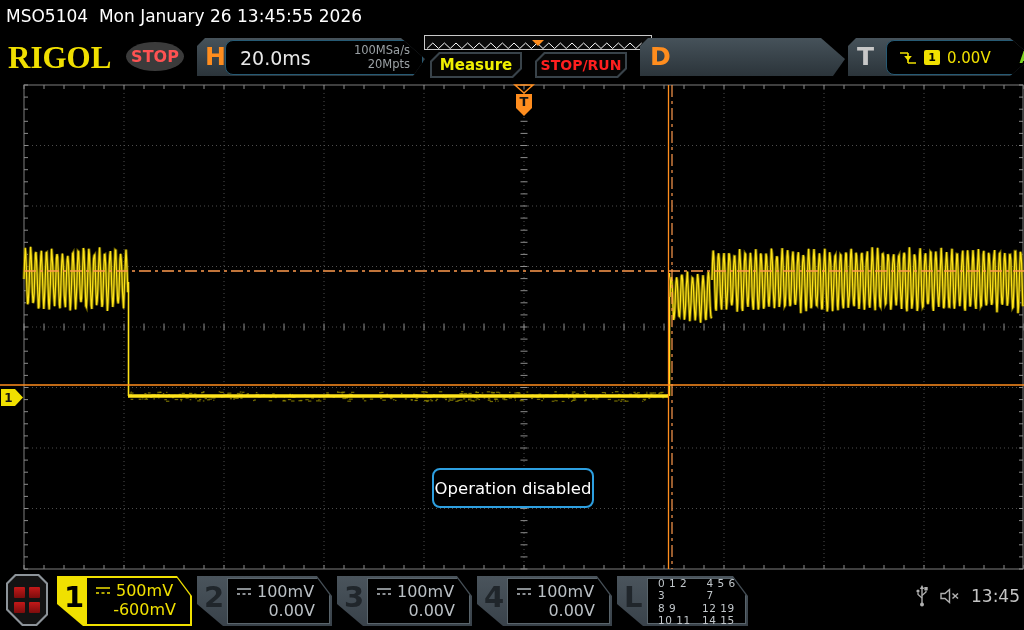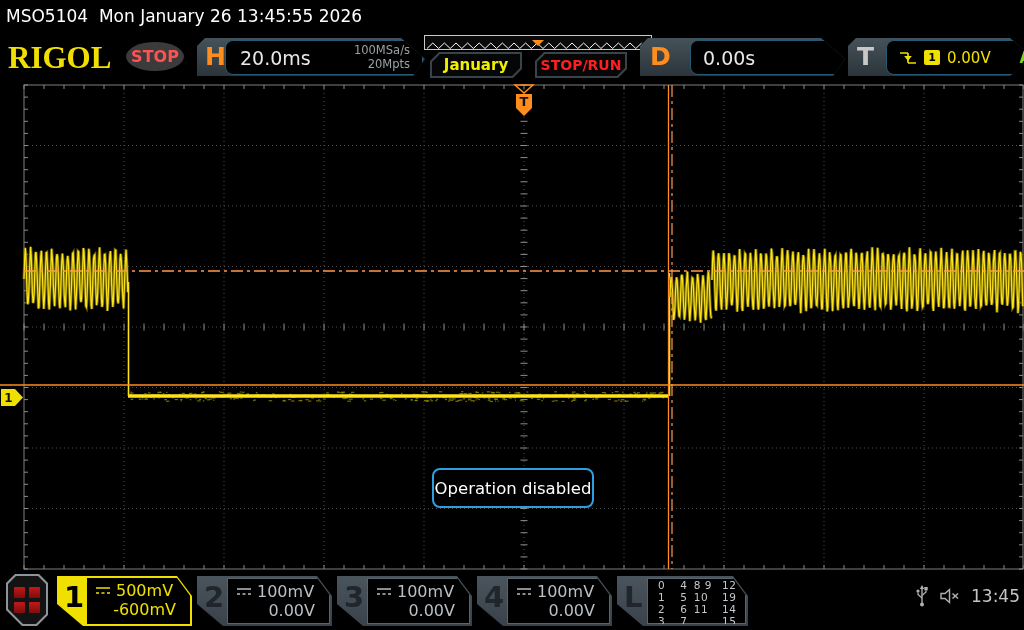--- a/index.html
+++ b/index.html
@@ -88,21 +88,21 @@
   .ch-line1{display:flex;align-items:center;gap:5px;padding:3px 0 0 8px;}
   .ch-line2{text-align:right;padding-right:14px;}
   .ch-active{background:#f0e000;}
   .ch-active .ch-num{color:#000;}
   .ch-active .ch-inner{color:#f0e000;}
   .ch-idle{background:linear-gradient(#4a545c,#39424a);}
   .ch-idle .ch-num{color:#20262b;}
   .ch-idle .ch-inner{color:#b9bfc4;border:1px solid #59646b;}
   #ch1{left:57px;} #ch2{left:197px;} #ch3{left:337px;} #ch4{left:477px;}
   #logic-tab{left:617px;width:131px;}
-  #logic-tab .ch-inner{display:flex;flex-direction:row;justify-content:center;gap:1px;padding-left:10px;}
+  #logic-tab .ch-inner{display:flex;flex-direction:column;justify-content:center;gap:1px;padding-left:10px;}
   .logic-row{display:flex;gap:10px;color:#c2c8cc;font-size:10.5px;letter-spacing:0.5px;}
   #status{right:4px;top:14px;display:flex;align-items:center;gap:10px;}
   #clock{color:#c4c4c4;font-size:17px;text-align:center;}
 </style>
 </head>
 <body>
 
 <div id="screen">
 
   <div id="titlebar" class="abs">MSO5104  Mon January 26 13:45:55 2026</div>
@@ -123,31 +123,28 @@
     </div>
 
     <div id="preview-strip" class="abs">
       <svg id="preview-svg" width="224" height="11">
           <polyline points="2,8.5 7.8,3 13.6,8.5 19.4,3 25.2,8.5 31,3 36.8,8.5 42.599999999999994,3 48.39999999999999,8.5 54.19999999999999,3 59.999999999999986,8.5 65.79999999999998,3 71.59999999999998,8.5 77.39999999999998,3 83.19999999999997,8.5 88.99999999999997,3 94.79999999999997,8.5 100.59999999999997,3 106.39999999999996,8.5 112.19999999999996,3 117.99999999999996,8.5 123.79999999999995,3 129.59999999999997,8.5 135.39999999999998,3 141.2,8.5 147,3 152.8,8.5 158.60000000000002,3 164.40000000000003,8.5 170.20000000000005,3 176.00000000000006,8.5 181.80000000000007,3 187.60000000000008,8.5 193.4000000000001,3 199.2000000000001,8.5 205.0000000000001,3 210.80000000000013,8.5 216.60000000000014,3 " fill="none" stroke="#ffffff" stroke-width="1"></polyline>
           <path d="M107 0 H119 L113 6 Z" fill="#ff8d1e"></path>
         </svg>
     </div>
 
     <div id="measure-btn" class="abs hdr-btn">
-      <div class="btn-face">January</div>
+      <div class="btn-face">Measure</div>
     </div>
     <div id="stoprun-btn" class="abs hdr-btn">
       <div class="btn-face">STOP/RUN</div>
     </div>
 
     <div id="d-box" class="abs hdr-box">
       <span class="hdr-letter">D</span>
-      <div id="d-inner" class="inner-box">
-        <span>0.00s</span>
-      </div>
     </div>
 
     <div id="t-box" class="abs hdr-box-end">
       <span class="hdr-letter">T</span>
       <div id="t-inner" class="inner-box">
         <svg width="18" height="15" viewBox="0 0 18 15">
           <path d="M1 3 H9 M9 3 V13 M9 13 H17" stroke="#f0e000" stroke-width="1.6" fill="none"></path>
           <path d="M5.2 6 H12.8 L9 11 Z" fill="#f0e000"></path>
         </svg>
         <span id="trig-badge">1</span>

